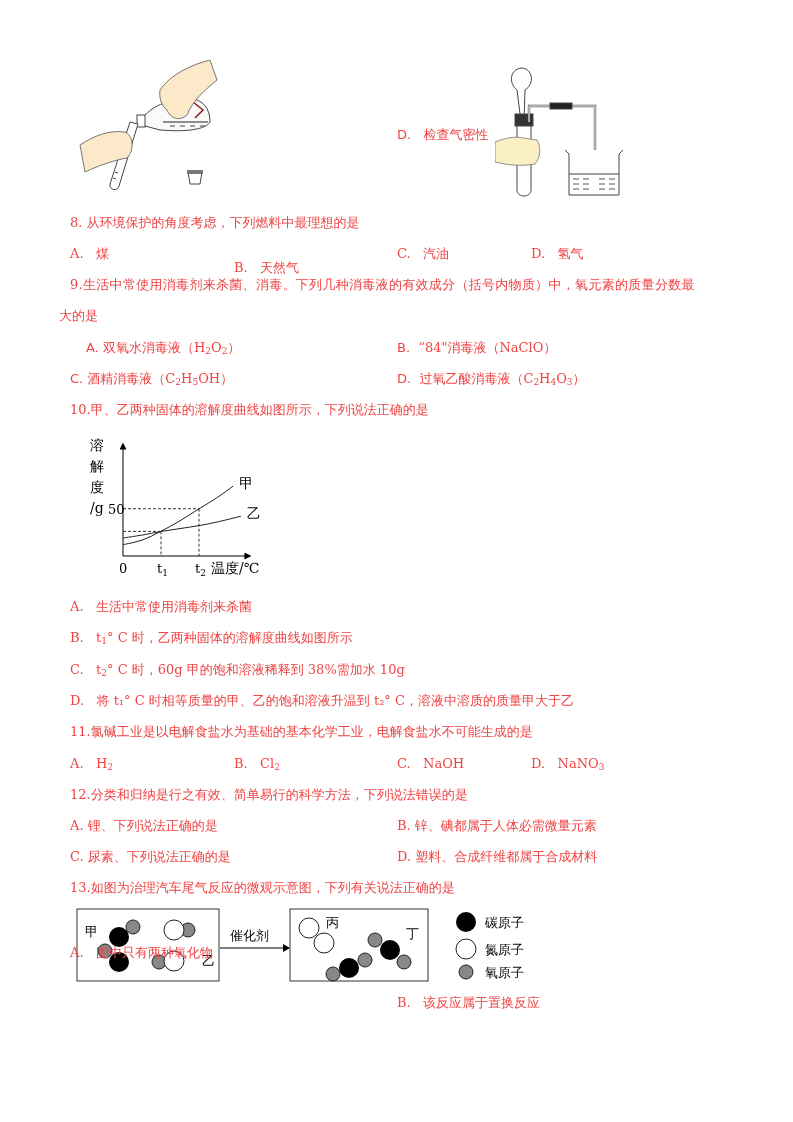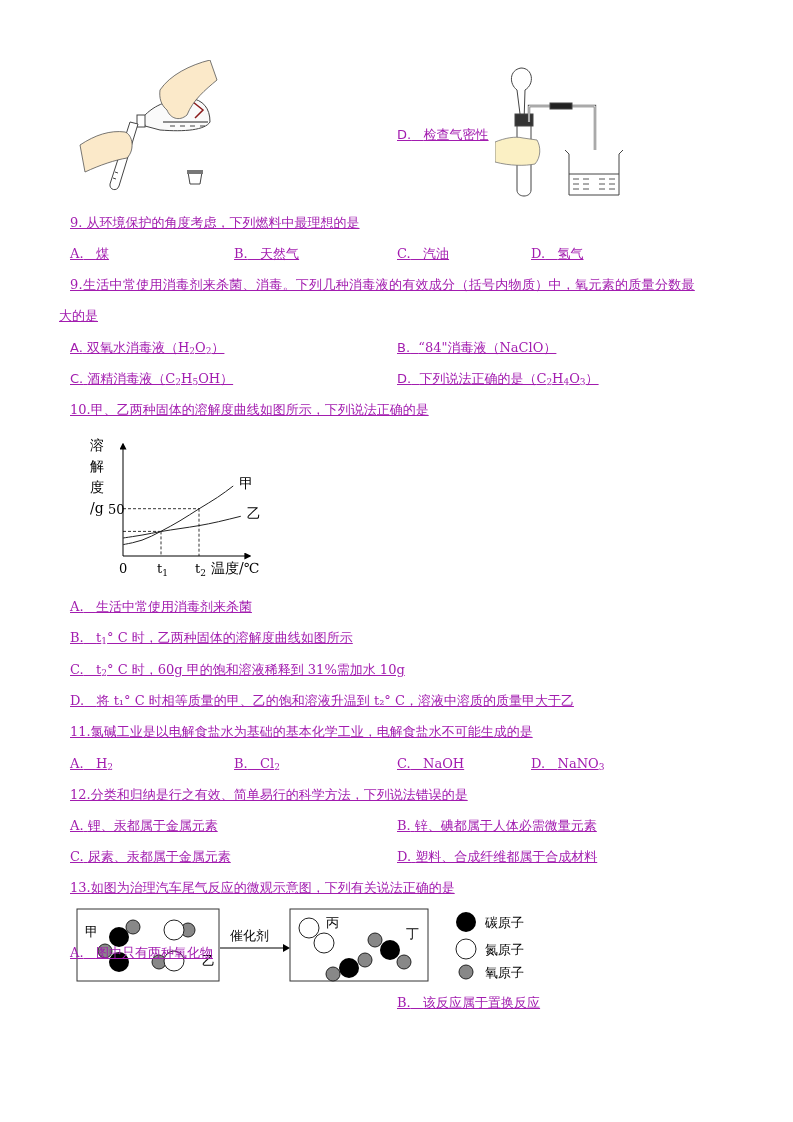--- a/index.html
+++ b/index.html
@@ -1,19 +1,19 @@
 <!DOCTYPE html>
 <html><head>
 <meta charset="utf-8">
 <style>
   html, body { margin: 0; padding: 0; background: #ffffff; }
   body { width: 793px; height: 1122px; position: relative; overflow: hidden;
          font-family: "DejaVu Serif", "Liberation Serif", serif; color: #222; }
   .abs { position: absolute; }
-  .t { position: absolute; font-size: 13px; line-height: 16px; white-space: nowrap; color: #a21caf; text-decoration: underline; }
+  .t { position: absolute; font-size: 13px; line-height: 16px; white-space: nowrap; color: #ef4444; }
   .sans { font-family: "DejaVu Sans", "Liberation Sans", sans-serif; }
   sub { font-size: 9px; vertical-align: -2px; line-height: 0; }
   svg text { font-family: "DejaVu Serif", "Liberation Serif", serif; }
 </style>
 </head>
 <body>
 
 <svg class="abs" style="left:75px;top:60px" width="150" height="135" viewBox="0 0 150 135">
 
   <g stroke="#444" stroke-width="1" fill="none">
@@ -72,34 +72,34 @@
       <line x1="78" y1="127" x2="84" y2="127"></line>
         <line x1="88" y1="127" x2="94" y2="127"></line>
         <line x1="104" y1="127" x2="110" y2="127"></line>
         <line x1="114" y1="127" x2="120" y2="127"></line>
     </g>
   </g>
 
   <path d="M0 80 C 10 76, 20 74, 28 76 L 42 78 C 46 85, 46 95, 40 102 C 30 104, 15 104, 0 100 Z" fill="#fbf0c4" stroke="#777" stroke-width="0.8"></path>
 </svg>
 
-<div class="t" style="left:70px;top:215px">9.  从环境保护的角度考虑，下列燃料中最理想的是</div>
+<div class="t" style="left:70px;top:215px">8.  从环境保护的角度考虑，下列燃料中最理想的是</div>
 <div>
   <div class="t" style="left:70px;top:246px"><span>A.</span>&nbsp;&nbsp;&nbsp;<span>煤</span></div>
-  <div class="t" style="left:234px;top:246px"><span>B.</span>&nbsp;&nbsp;&nbsp;<span>天然气</span></div>
+  <div class="t" style="left:234px;top:260px"><span>B.</span>&nbsp;&nbsp;&nbsp;<span>天然气</span></div>
   <div class="t" style="left:397px;top:246px"><span>C.</span>&nbsp;&nbsp;&nbsp;<span>汽油</span></div>
   <div class="t" style="left:531px;top:246px"><span>D.</span>&nbsp;&nbsp;&nbsp;<span>氢气</span></div>
 </div>
 
 <div class="t" style="left:70px;top:277px;letter-spacing:0.3px">9.生活中常使用消毒剂来杀菌、消毒。下列几种消毒液的有效成分（括号内物质）中，氧元素的质量分数最</div>
 <div class="t" style="left:59px;top:308px">大的是</div>
-<div class="t" style="left:70px;top:340px"><span class="sans">A.</span>&nbsp;<span>双氧水消毒液（</span><span><span>H</span><sub>2</sub><span>O</span><sub>2</sub></span><span>）</span></div>
+<div class="t" style="left:86px;top:340px"><span class="sans">A.</span>&nbsp;<span>双氧水消毒液（</span><span><span>H</span><sub>2</sub><span>O</span><sub>2</sub></span><span>）</span></div>
 <div class="t" style="left:397px;top:340px"><span class="sans">B.</span>&nbsp;&nbsp;<span>“84"消毒液（NaClO）</span></div>
 <div class="t" style="left:70px;top:371px"><span class="sans">C.</span>&nbsp;<span>酒精消毒液（</span><span><span>C</span><sub>2</sub><span>H</span><sub>5</sub><span>OH</span></span><span>）</span></div>
-<div class="t" style="left:397px;top:371px"><span class="sans">D.</span>&nbsp;&nbsp;<span>下列说法正确的是（</span><span><span>C</span><sub>2</sub><span>H</span><sub>4</sub><span>O</span><sub>3</sub></span><span>）</span></div>
+<div class="t" style="left:397px;top:371px"><span class="sans">D.</span>&nbsp;&nbsp;<span>过氧乙酸消毒液（</span><span><span>C</span><sub>2</sub><span>H</span><sub>4</sub><span>O</span><sub>3</sub></span><span>）</span></div>
 
 <div class="t" style="left:70px;top:402px">10.甲、乙两种固体的溶解度曲线如图所示，下列说法正确的是</div>
 
 <svg id="sol-chart" class="abs" style="left:80px;top:432px" width="190" height="150" viewBox="0 0 190 150">
   <defs>
     <marker id="arr" viewBox="0 0 10 10" refX="8" refY="5" markerWidth="7" markerHeight="7" orient="auto">
       <path d="M0 0 L10 5 L0 10 Z" fill="#000"></path>
     </marker>
   </defs>
   <line x1="43" y1="124" x2="43" y2="12" stroke="#000" stroke-width="1" marker-end="url(#arr)"></line>
@@ -124,33 +124,33 @@
       <text x="28" y="81.69999999999999" font-size="13">50</text>
       <text x="39" y="141" font-size="13">0</text>
       <text x="77" y="141" font-size="13">t<tspan font-size="9" dy="3">1</tspan></text>
       <text x="115" y="141" font-size="13">t<tspan font-size="9" dy="3">2</tspan></text>
       <text x="131" y="141" font-size="14">温度/℃</text>
     </g>
 </svg>
 
 <div class="t" style="left:70px;top:599px"><span>A.</span>&nbsp;&nbsp;&nbsp;<span>生活中常使用消毒剂来杀菌</span></div>
 <div class="t" style="left:70px;top:630px"><span>B.</span>&nbsp;&nbsp;&nbsp;<span>t</span><sub>1</sub><span>°  C 时，乙两种固体的溶解度曲线如图所示</span></div>
-<div class="t" style="left:70px;top:662px"><span>C.</span>&nbsp;&nbsp;&nbsp;<span>t</span><sub>2</sub><span>°  C 时，60g  甲的饱和溶液稀释到 31%需加水 10g</span></div>
+<div class="t" style="left:70px;top:662px"><span>C.</span>&nbsp;&nbsp;&nbsp;<span>t</span><sub>2</sub><span>°  C 时，60g  甲的饱和溶液稀释到 38%需加水 10g</span></div>
 <div class="t" style="left:70px;top:693px"><span>D.</span>&nbsp;&nbsp;&nbsp;<span>将 t₁°  C 时相等质量的甲、乙的饱和溶液升温到 t₂°  C，溶液中溶质的质量甲大于乙</span></div>
 
 <div class="t" style="left:70px;top:724px">11.氯碱工业是以电解食盐水为基础的基本化学工业，电解食盐水不可能生成的是</div>
 <div class="t" style="left:70px;top:756px"><span>A.</span>&nbsp;&nbsp;&nbsp;<span>H</span><sub>2</sub></div>
 <div class="t" style="left:234px;top:756px"><span>B.</span>&nbsp;&nbsp;&nbsp;<span>Cl</span><sub>2</sub></div>
 <div class="t" style="left:397px;top:756px"><span>C.</span>&nbsp;&nbsp;&nbsp;<span>NaOH</span></div>
 <div class="t" style="left:531px;top:756px"><span>D.</span>&nbsp;&nbsp;&nbsp;<span>NaNO</span><sub>3</sub></div>
 
 <div class="t" style="left:70px;top:787px">12.分类和归纳是行之有效、简单易行的科学方法，下列说法错误的是</div>
-<div class="t" style="left:70px;top:818px"><span>A.</span>&nbsp;<span>锂、汞都属于金属元素</span></div>
+<div class="t" style="left:70px;top:818px"><span>A.</span>&nbsp;<span>锂、下列说法正确的是</span></div>
 <div class="t" style="left:397px;top:818px"><span>B.</span>&nbsp;<span>锌、碘都属于人体必需微量元素</span></div>
-<div class="t" style="left:70px;top:849px"><span>C.</span>&nbsp;<span>尿素、汞都属于金属元素</span></div>
+<div class="t" style="left:70px;top:849px"><span>C.</span>&nbsp;<span>尿素、下列说法正确的是</span></div>
 <div class="t" style="left:397px;top:849px"><span>D.</span>&nbsp;<span>塑料、合成纤维都属于合成材料</span></div>
 
 <div class="t" style="left:70px;top:880px">13.如图为治理汽车尾气反应的微观示意图，下列有关说法正确的是</div>
 
 <svg class="abs" style="left:75px;top:906px" width="480" height="78" viewBox="0 0 480 78">
 
   <rect x="2" y="3" width="142" height="72" fill="#fff" stroke="#333" stroke-width="1"></rect>
   <text x="10" y="30" font-size="13">甲</text>
   <text x="127" y="59" font-size="13">乙</text>
   <g>

